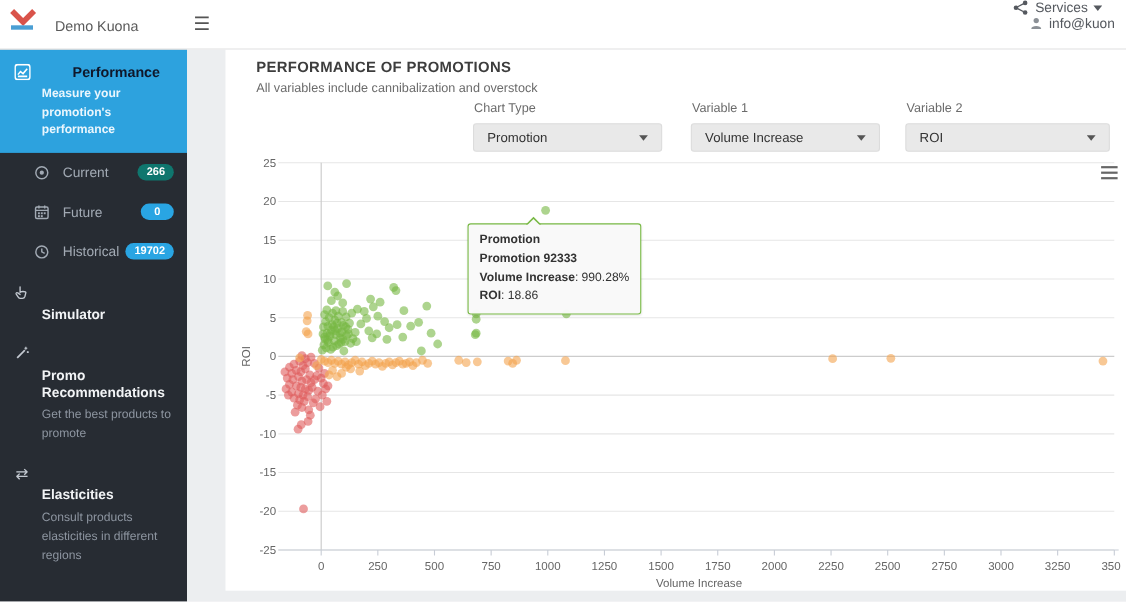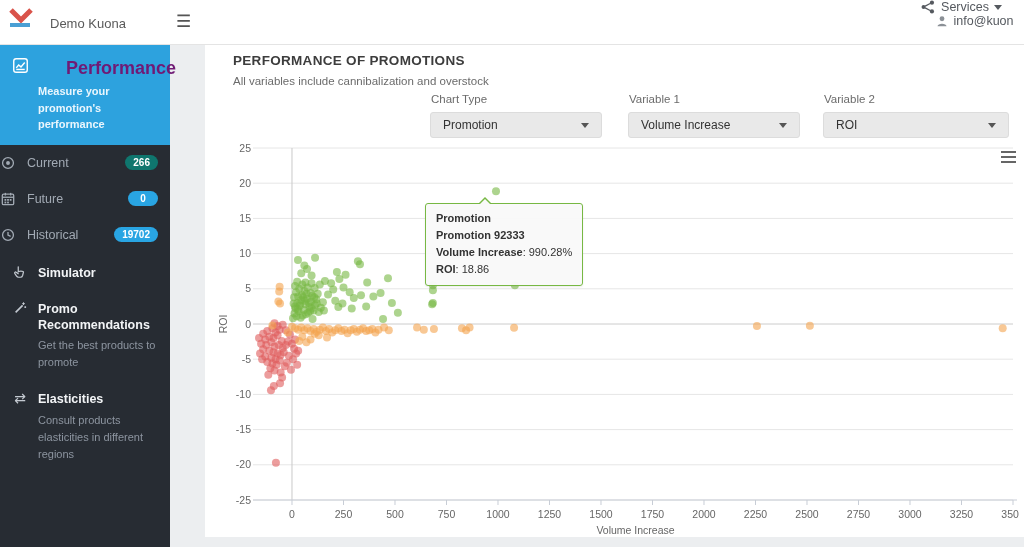--- a/index.html
+++ b/index.html
@@ -16,28 +16,28 @@
   .top-link { display:flex; align-items:center; font-size:12.5px; color:#55595f; cursor:pointer; margin-right:22px; white-space:nowrap; }
   .top-link svg { margin-right:6px; }
   .caret { display:inline-block; margin-left:5px; width:0; height:0; border-left:4px solid transparent; border-right:4px solid transparent; border-top:5px solid #55595f; }
   .user-link { margin-right:-4px; width:78px; overflow:hidden; }
 
   
   .sidebar { position:absolute; left:0; top:45px; width:170px; height:502px; background:#272c33; color:#fff; z-index:4; }
   .promo-header { height:48px; background:#20252b; display:flex; align-items:center; justify-content:center; font-size:11.5px; font-weight:bold; letter-spacing:.8px; color:#f2f4f6; }
   .nav-active { background:#2da2de; padding:13px 12px 12px 12px; cursor:pointer; }
   .nav-active .t-row { display:flex; align-items:flex-start; }
-  .nav-active .t-row .ttl { font-size:18px; font-weight:bold; color:#701a75; margin-left:10px;padding-left:28px; }
+  .nav-active .t-row .ttl { font-size:13px; font-weight:bold; color:#0f172a; margin-left:10px;padding-left:28px; }
   .nav-active .sub { margin:4px 0 0 26px; font-size:11px; line-height:1.5; color:#eaf6fd; width:122px;font-weight:bold; }
-  .sub-item { display:flex; align-items:center; height:36px; cursor:pointer; }
+  .sub-item { display:flex; align-items:center; height:36px; padding-left:30px; cursor:pointer; }
   .sub-item .lbl { margin-left:11px; font-size:12.5px; color:#a2aab4; }
   .badge { margin-left:auto; margin-right:12px; min-width:30px; padding:2px 8px; border-radius:9px; font-size:10px; font-weight:bold; color:#fff; text-align:center; }
   .module { padding:12px 12px 8px 12px; cursor:pointer; }
   .module .t-row { display:flex; align-items:flex-start; }
-  .module .ttl { font-size:12.5px; font-weight:bold; color:#f2f4f6; margin-left:10px; line-height:1.3; width:122px; }
+  .module .ttl { font-size:12.5px; font-weight:bold; color:#f2f4f6; margin-left:10px; line-height:1.3; width:122px;margin-top:19px; }
   .module .sub { margin:4px 0 0 26px; font-size:11px; line-height:1.55; color:#8d95a0; width:126px; }
   .icon-cell { width:16px; display:inline-flex; justify-content:center; flex:0 0 16px; }
   .clusters-row { display:flex; align-items:center; height:34px; padding-left:27px; margin-top:4px; cursor:pointer; }
   .elastic-glyph { color:#c3c9d1; font-size:14px; line-height:14px; }
 
   
   .main-bg { position:absolute; left:170px; top:45px; width:854px; height:502px; background:#eceef0; }
   .content { position:absolute; left:205px; top:45px; width:819px; height:492px; background:#fff; }
   .page-title { position:absolute; left:28px; top:8px; font-size:13.5px; font-weight:bold; color:#3d3d3d; letter-spacing:.3px; }
   .page-sub { position:absolute; left:28px; top:30px; font-size:11.5px; color:#6b6b6b; }

